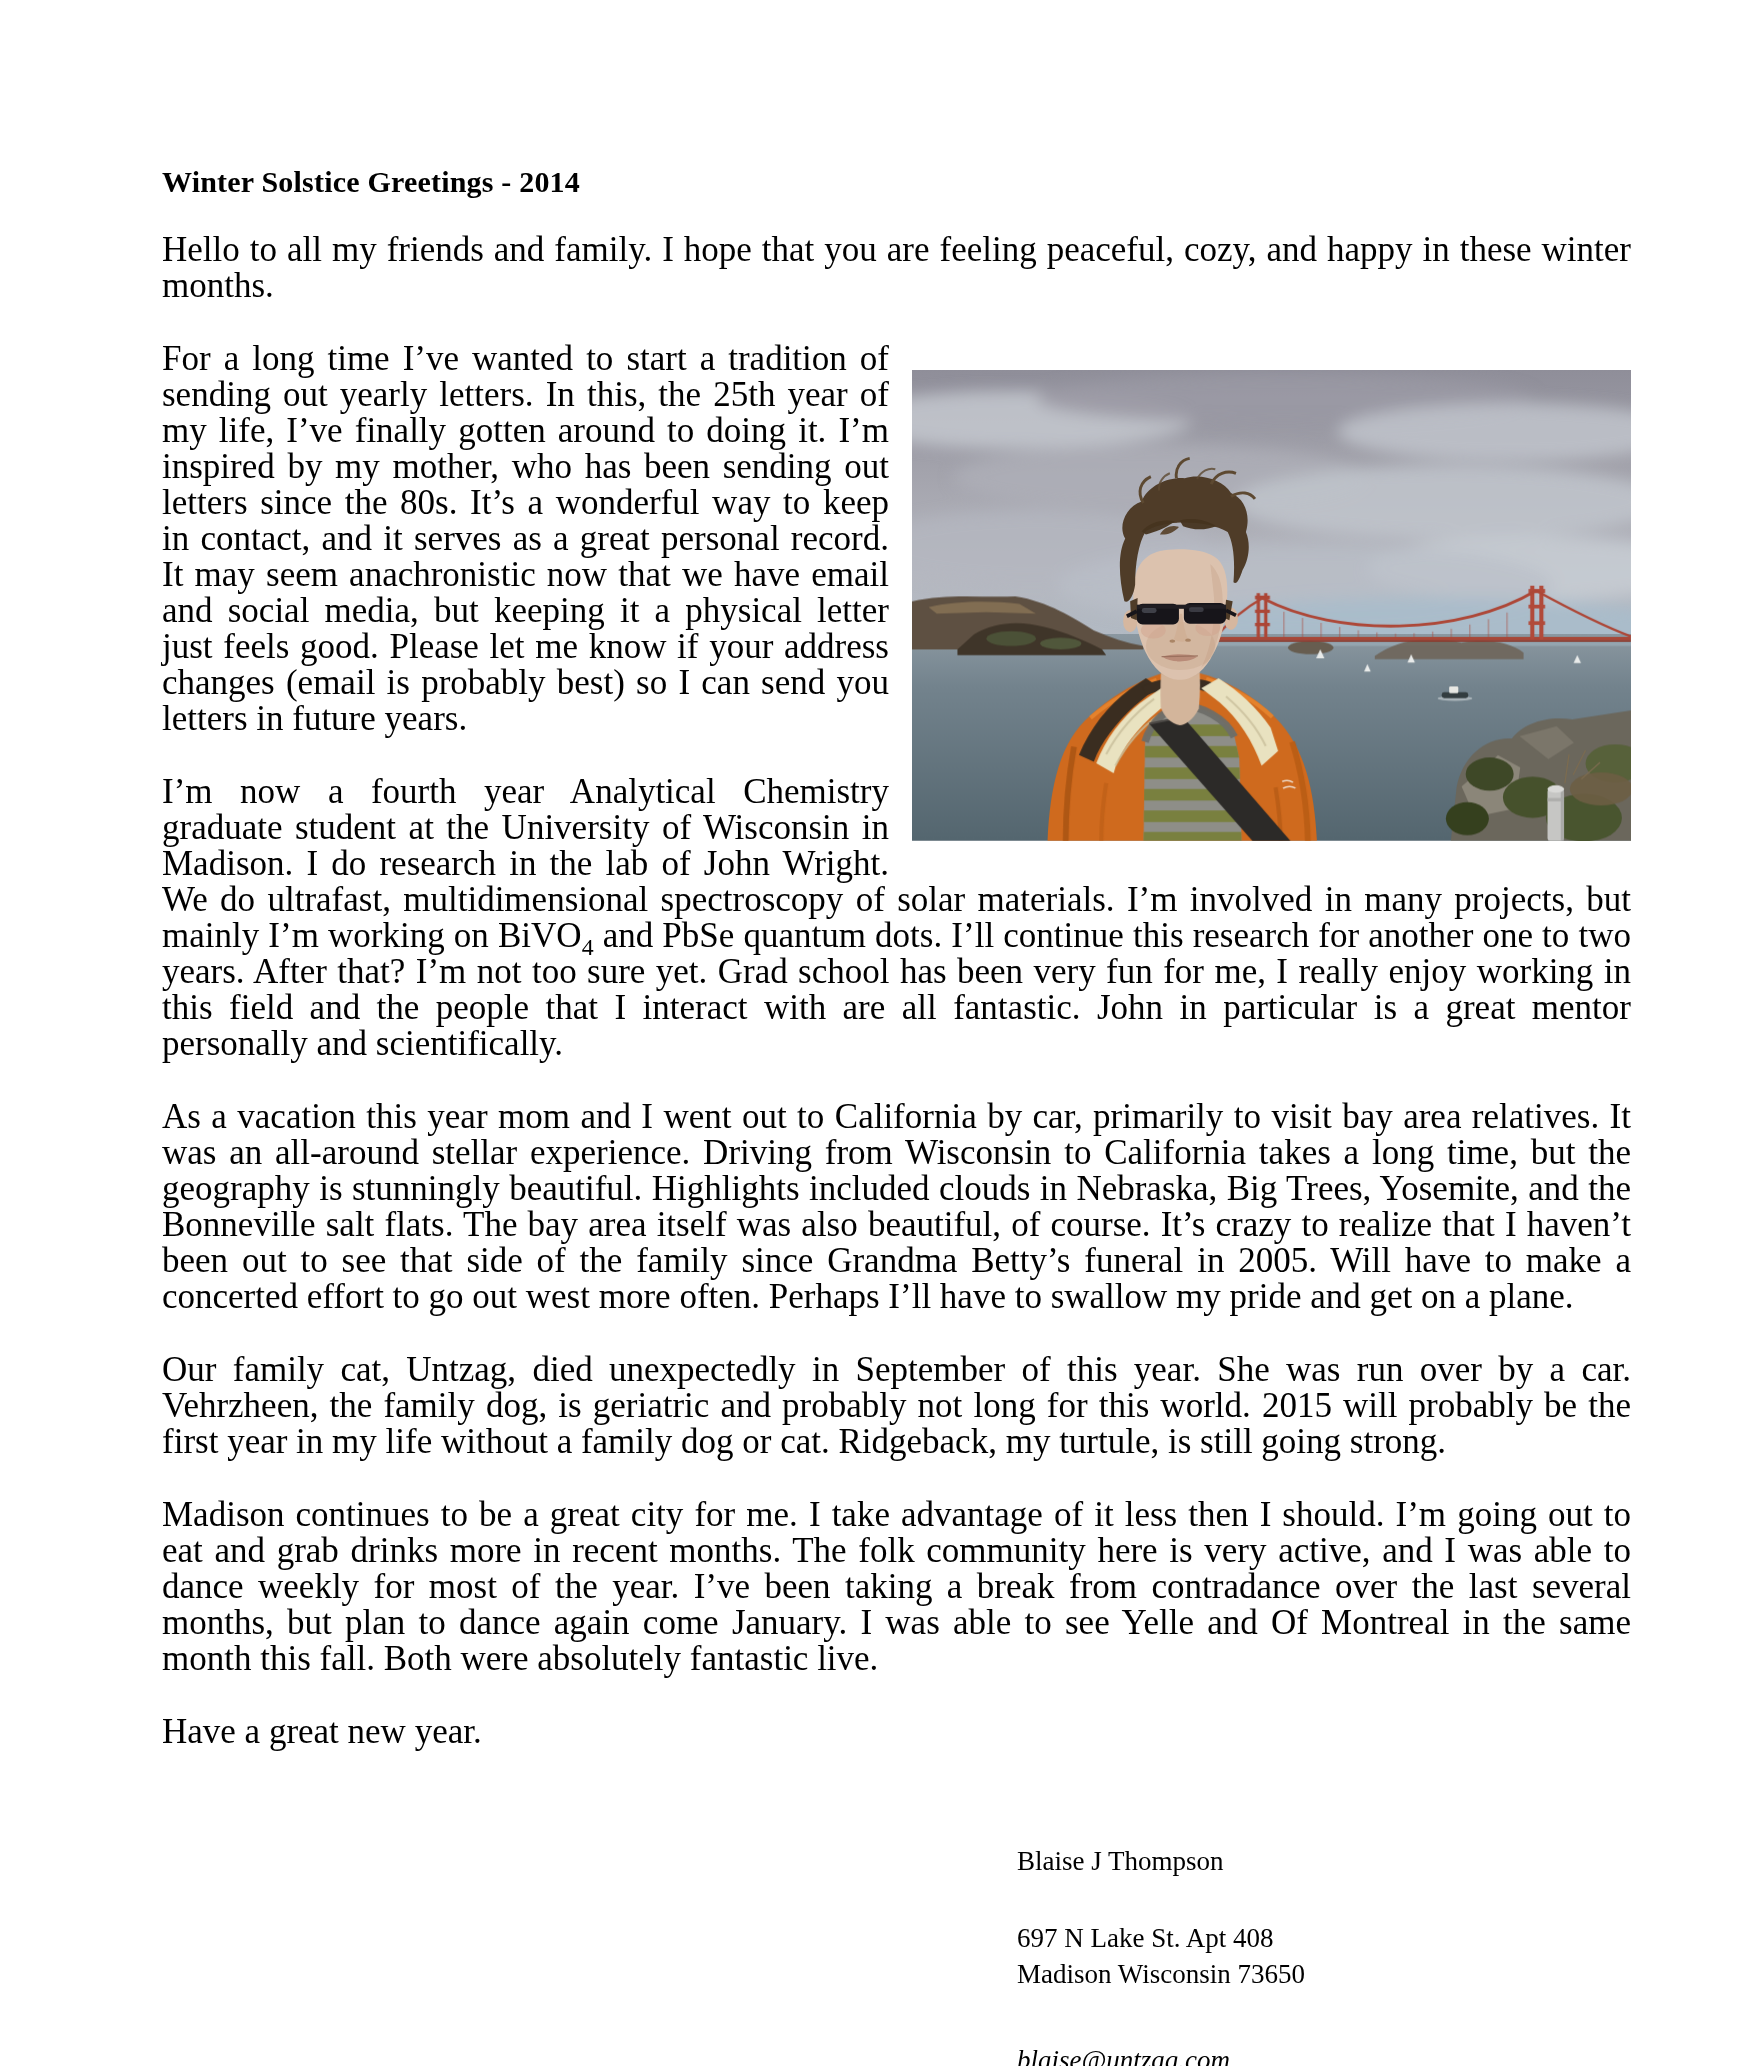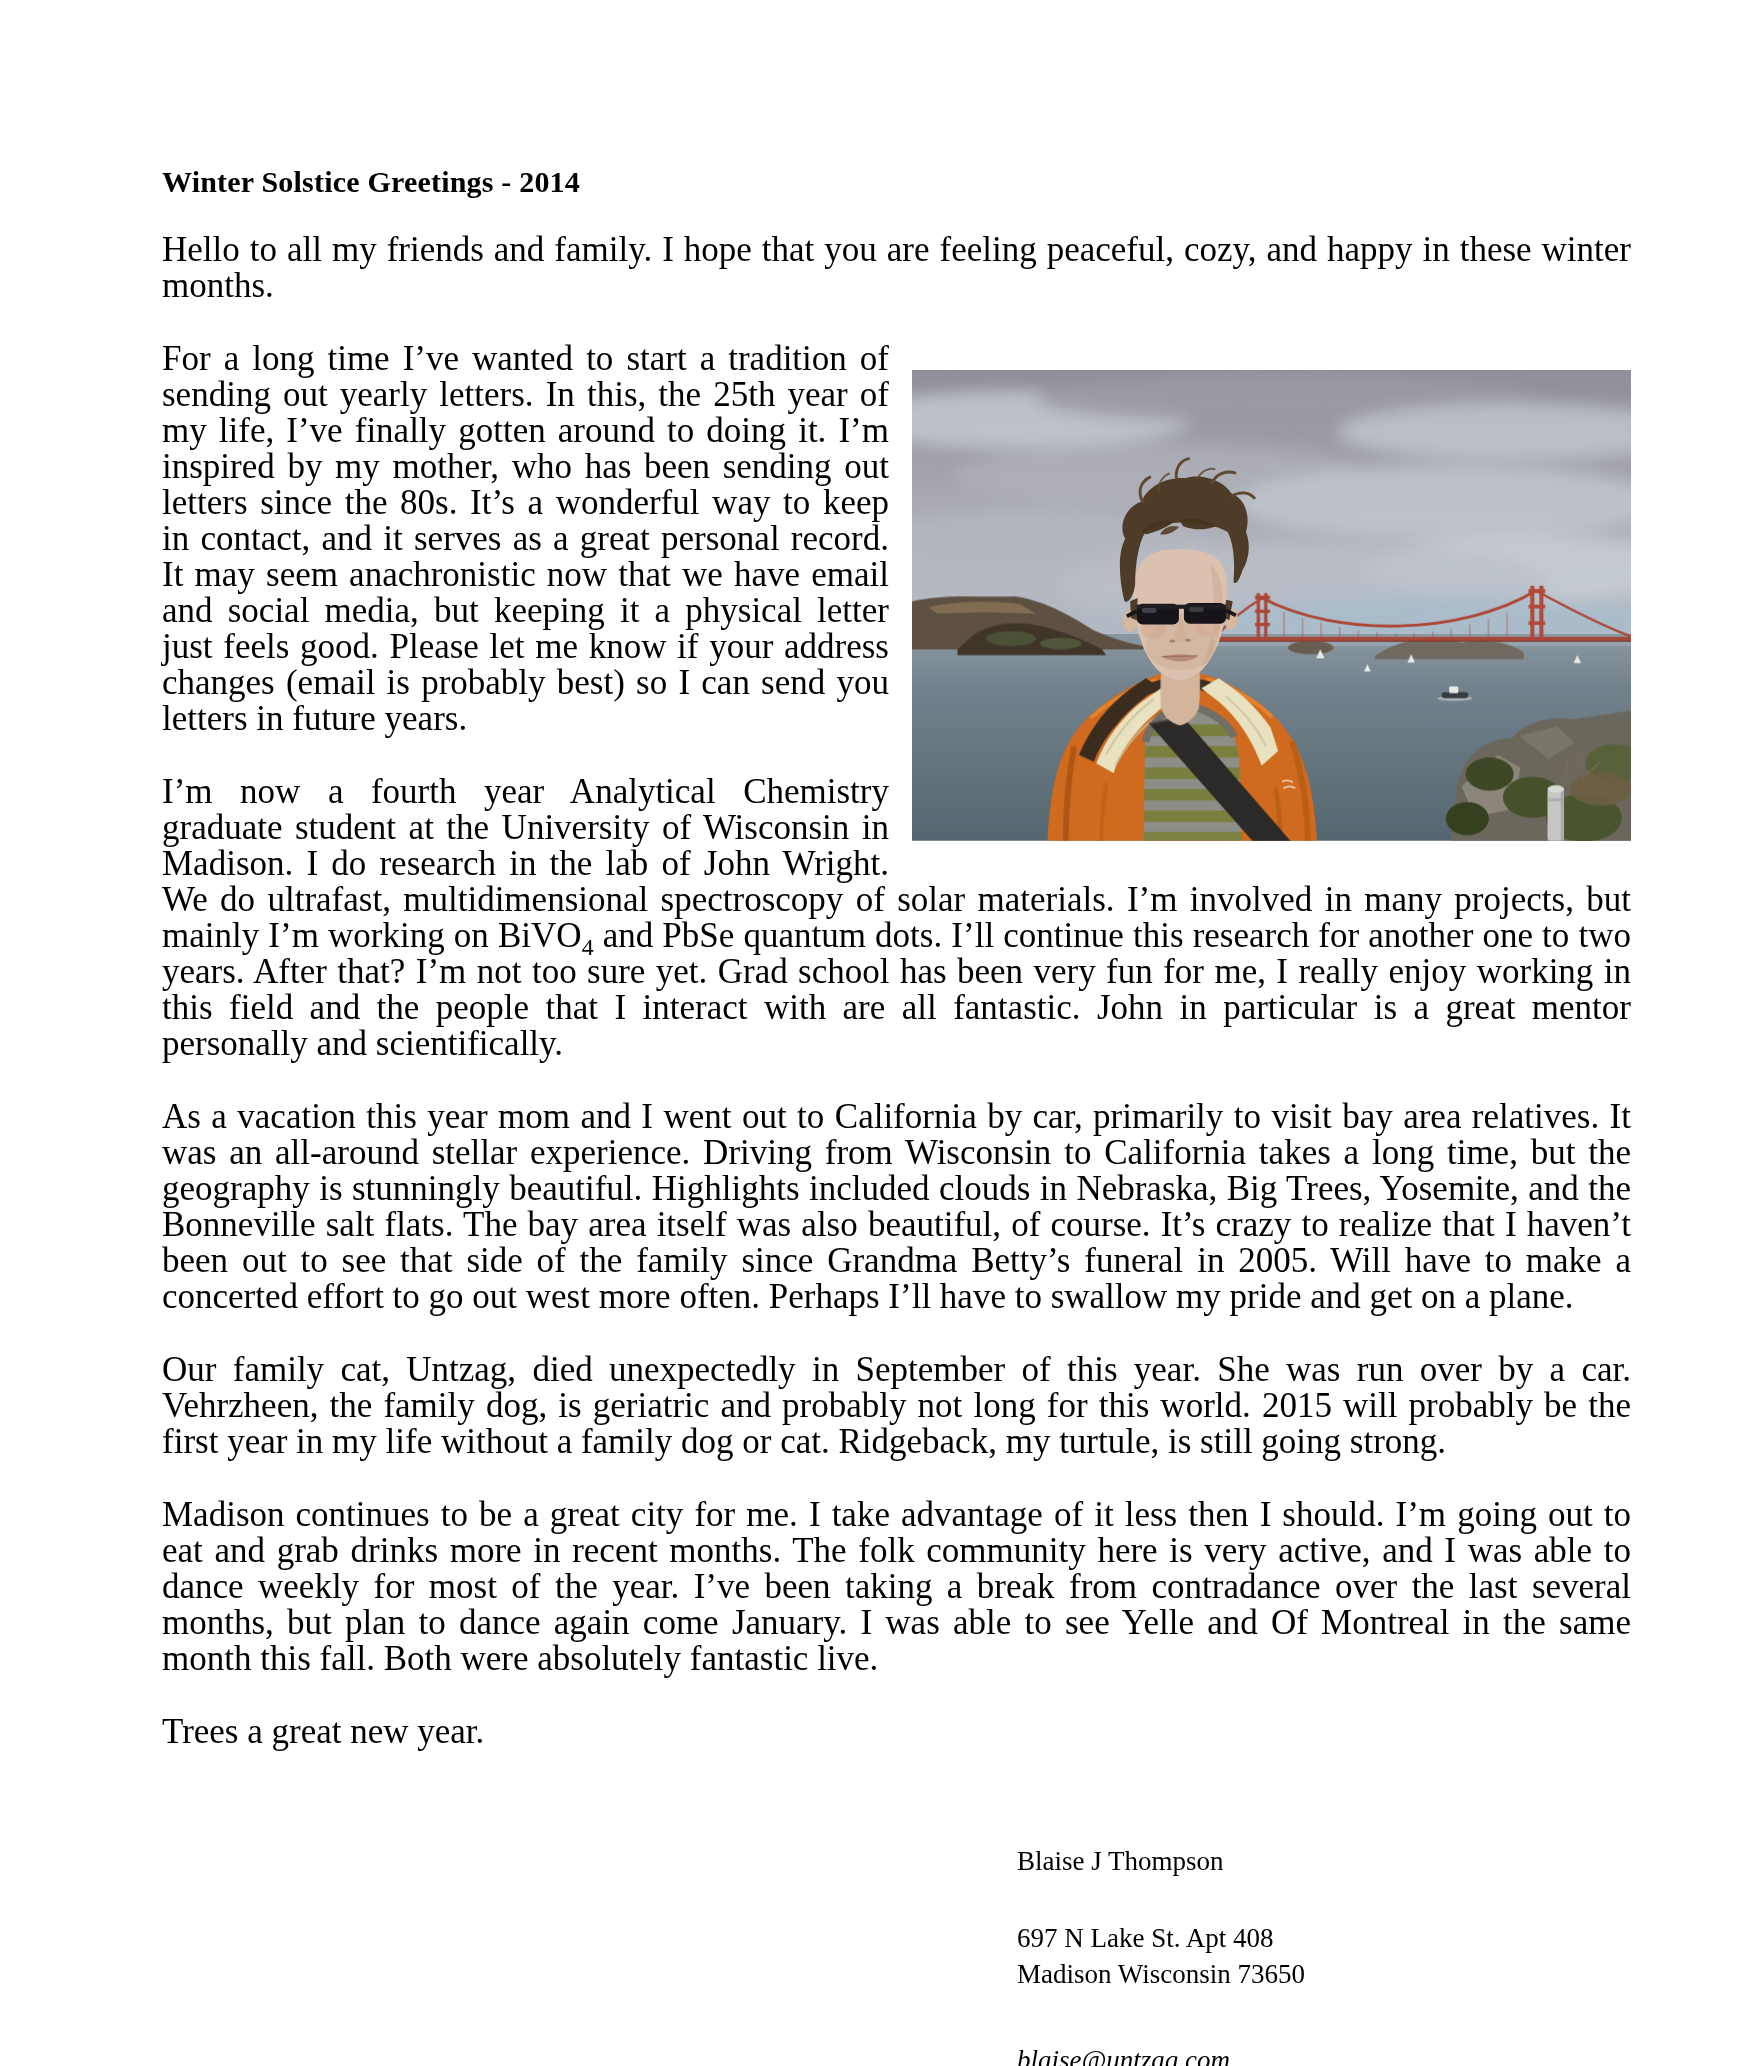--- a/index.html
+++ b/index.html
@@ -260,21 +260,21 @@
     <p>For a long time I’ve wanted to start a tradition of sending out yearly letters. In this, the 25th year of my life, I’ve finally gotten around to doing it. I’m inspired by my mother, who has been sending out letters since the 80s. It’s a wonderful way to keep in contact, and it serves as a great personal record. It may seem anachronistic now that we have email and social media, but keeping it a physical letter just feels good. Please let me know if your address changes (email is probably best) so I can send you letters in future years.</p>
 
     <p><span>I’m now a fourth year Analytical Chemistry graduate student at the University of Wisconsin in Madison. I do research in the lab of John Wright. We do ultrafast, multidimensional spectroscopy of solar materials. I’m involved in many projects, but mainly I’m working on BiVO</span><sub>4</sub><span> and PbSe quantum dots. I’ll continue this research for another one to two years. After that? I’m not too sure yet. Grad school has been very fun for me, I really enjoy working in this field and the people that I interact with are all fantastic. John in particular is a great mentor personally and scientifically.</span></p>
 
     <p>As a vacation this year mom and I went out to California by car, primarily to visit bay area relatives. It was an all-around stellar experience. Driving from Wisconsin to California takes a long time, but the geography is stunningly beautiful. Highlights included clouds in Nebraska, Big Trees, Yosemite, and the Bonneville salt flats. The bay area itself was also beautiful, of course. It’s crazy to realize that I haven’t been out to see that side of the family since Grandma Betty’s funeral in 2005. Will have to make a concerted effort to go out west more often. Perhaps I’ll have to swallow my pride and get on a plane.</p>
 
     <p>Our family cat, Untzag, died unexpectedly in September of this year. She was run over by a car. Vehrzheen, the family dog, is geriatric and probably not long for this world. 2015 will probably be the first year in my life without a family dog or cat. Ridgeback, my turtule, is still going strong.</p>
 
     <p>Madison continues to be a great city for me. I take advantage of it less then I should. I’m going out to eat and grab drinks more in recent months. The folk community here is very active, and I was able to dance weekly for most of the year. I’ve been taking a break from contradance over the last several months, but plan to dance again come January. I was able to see Yelle and Of Montreal in the same month this fall. Both were absolutely fantastic live.</p>
 
-    <p>Trees a great new year.</p>
+    <p>Have a great new year.</p>
 
     <div class="signature">
       <div class="sig-name">Blaise J Thompson</div>
       <div class="sig-address">
         <div>697 N Lake St. Apt 408</div>
         <div>Madison Wisconsin 73650</div>
       </div>
       <div class="sig-email">blaise@untzag.com</div>
     </div>
 

